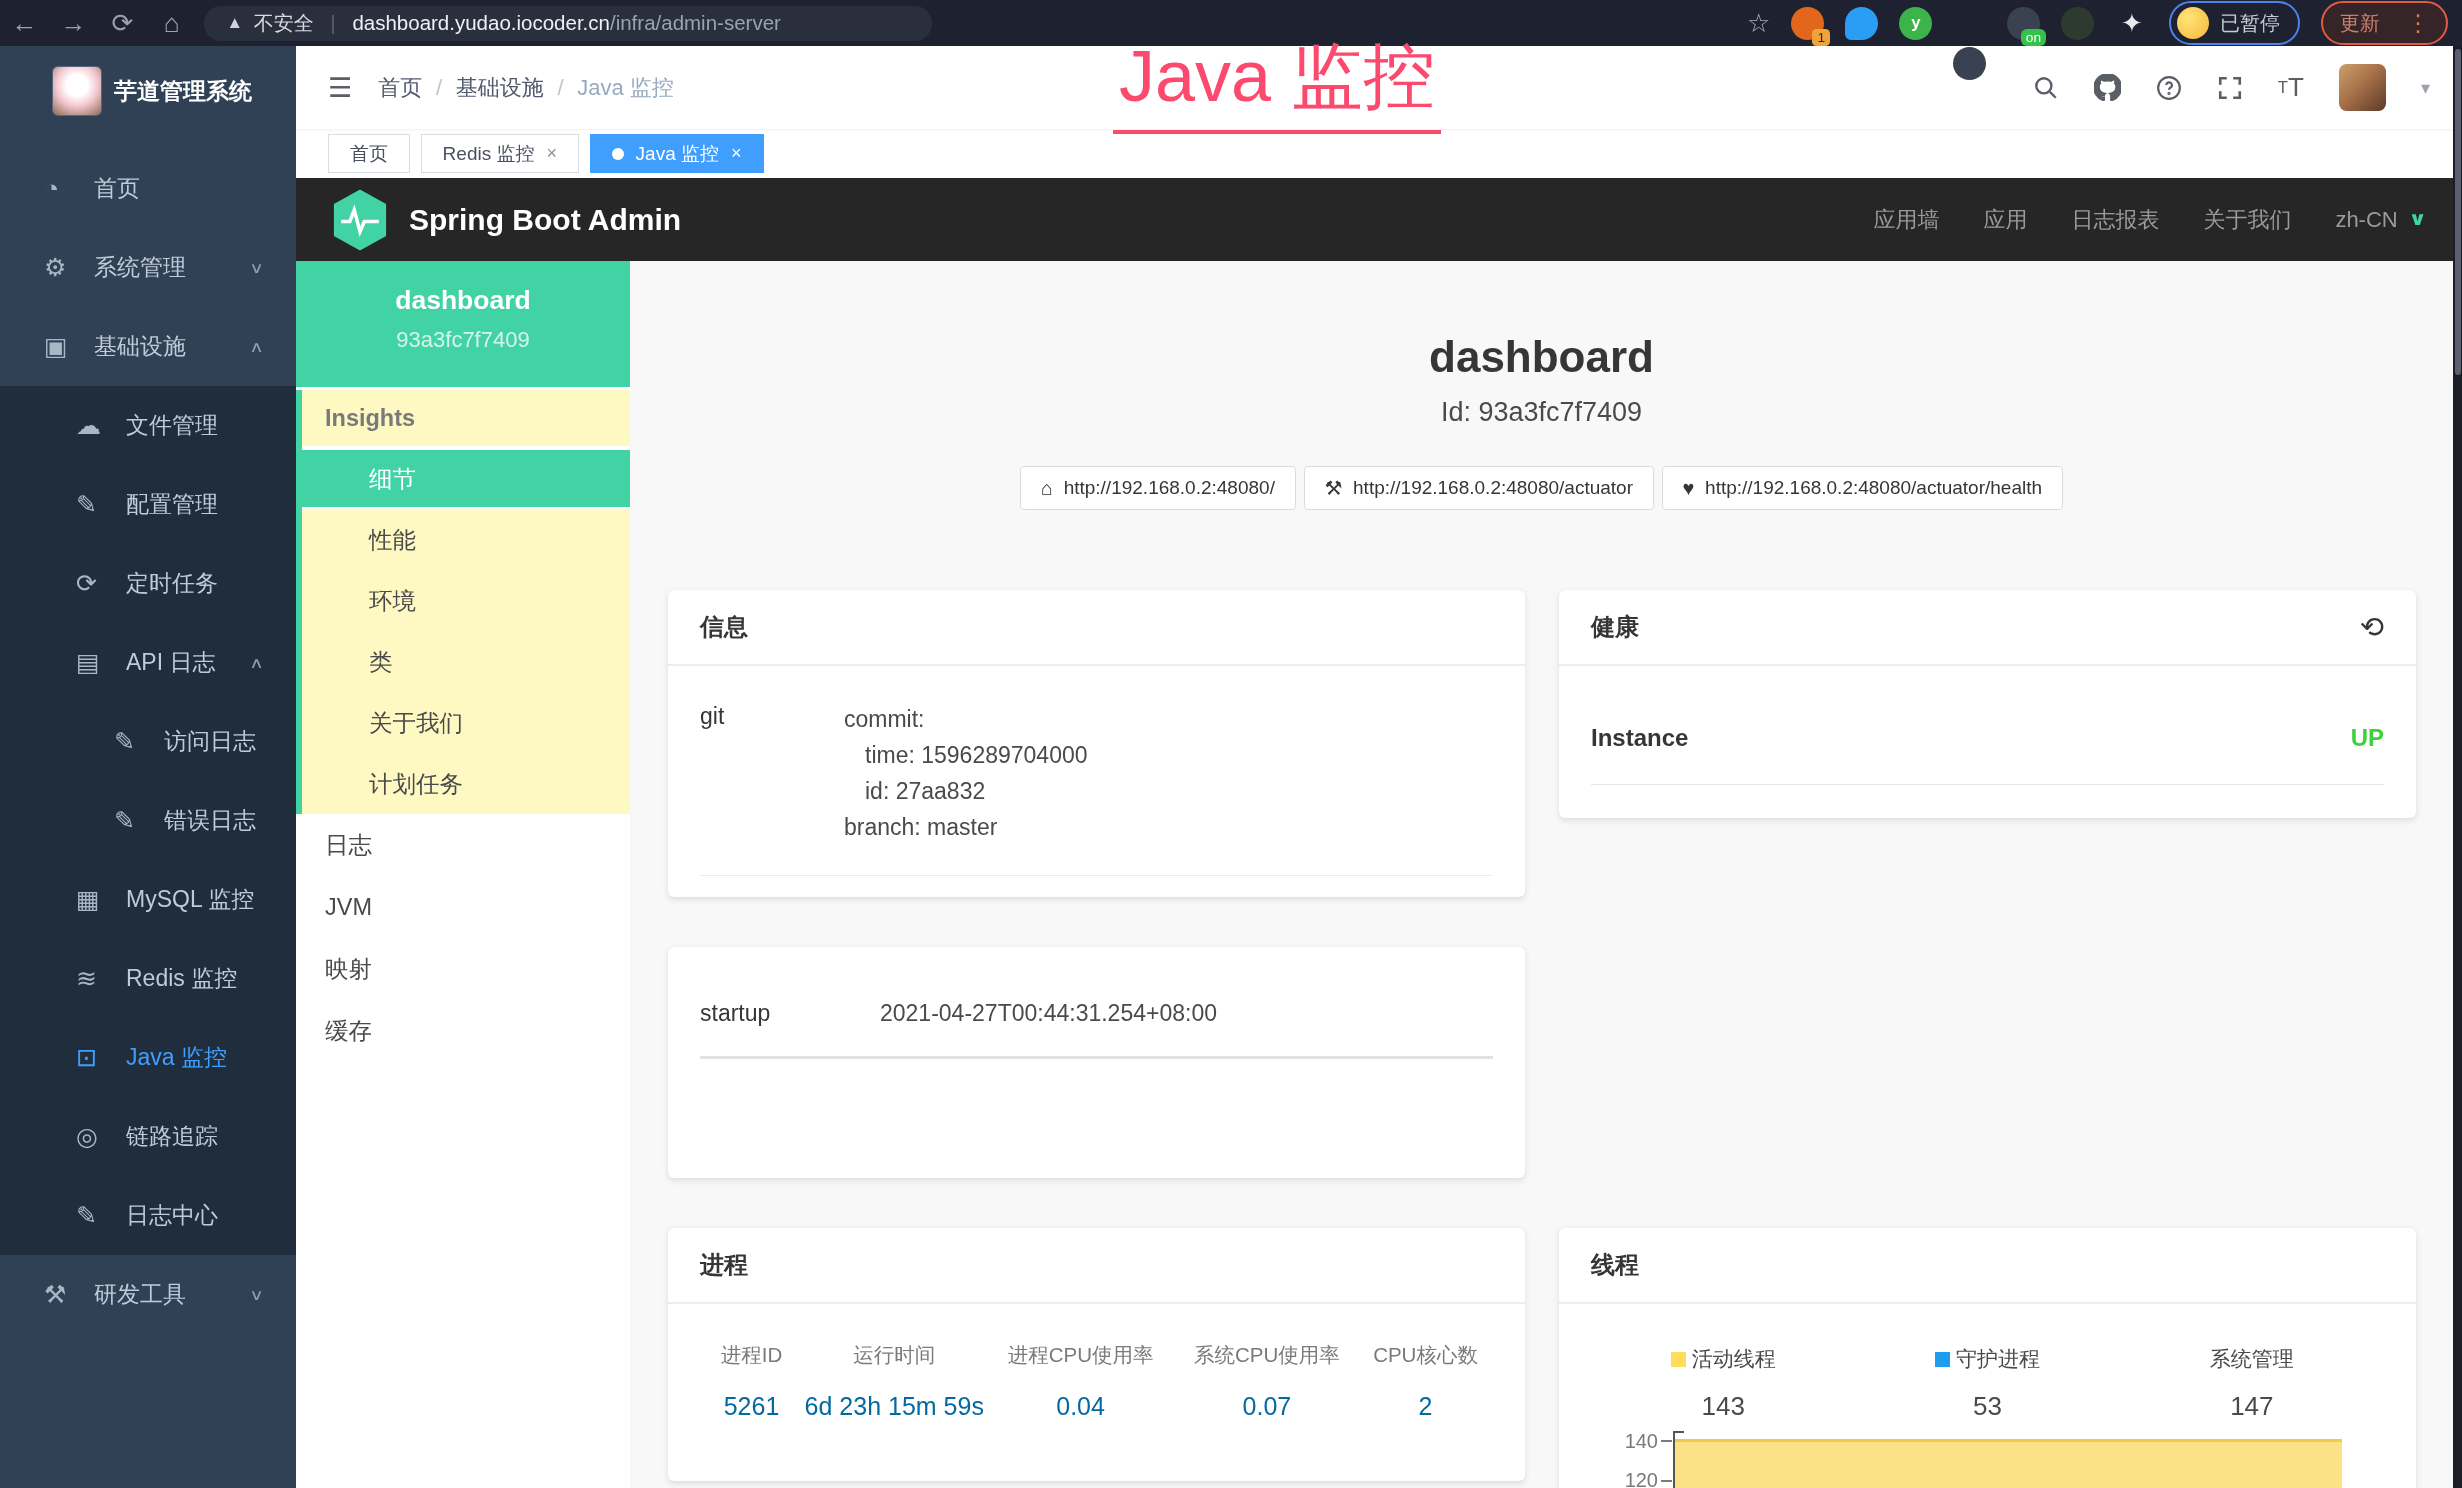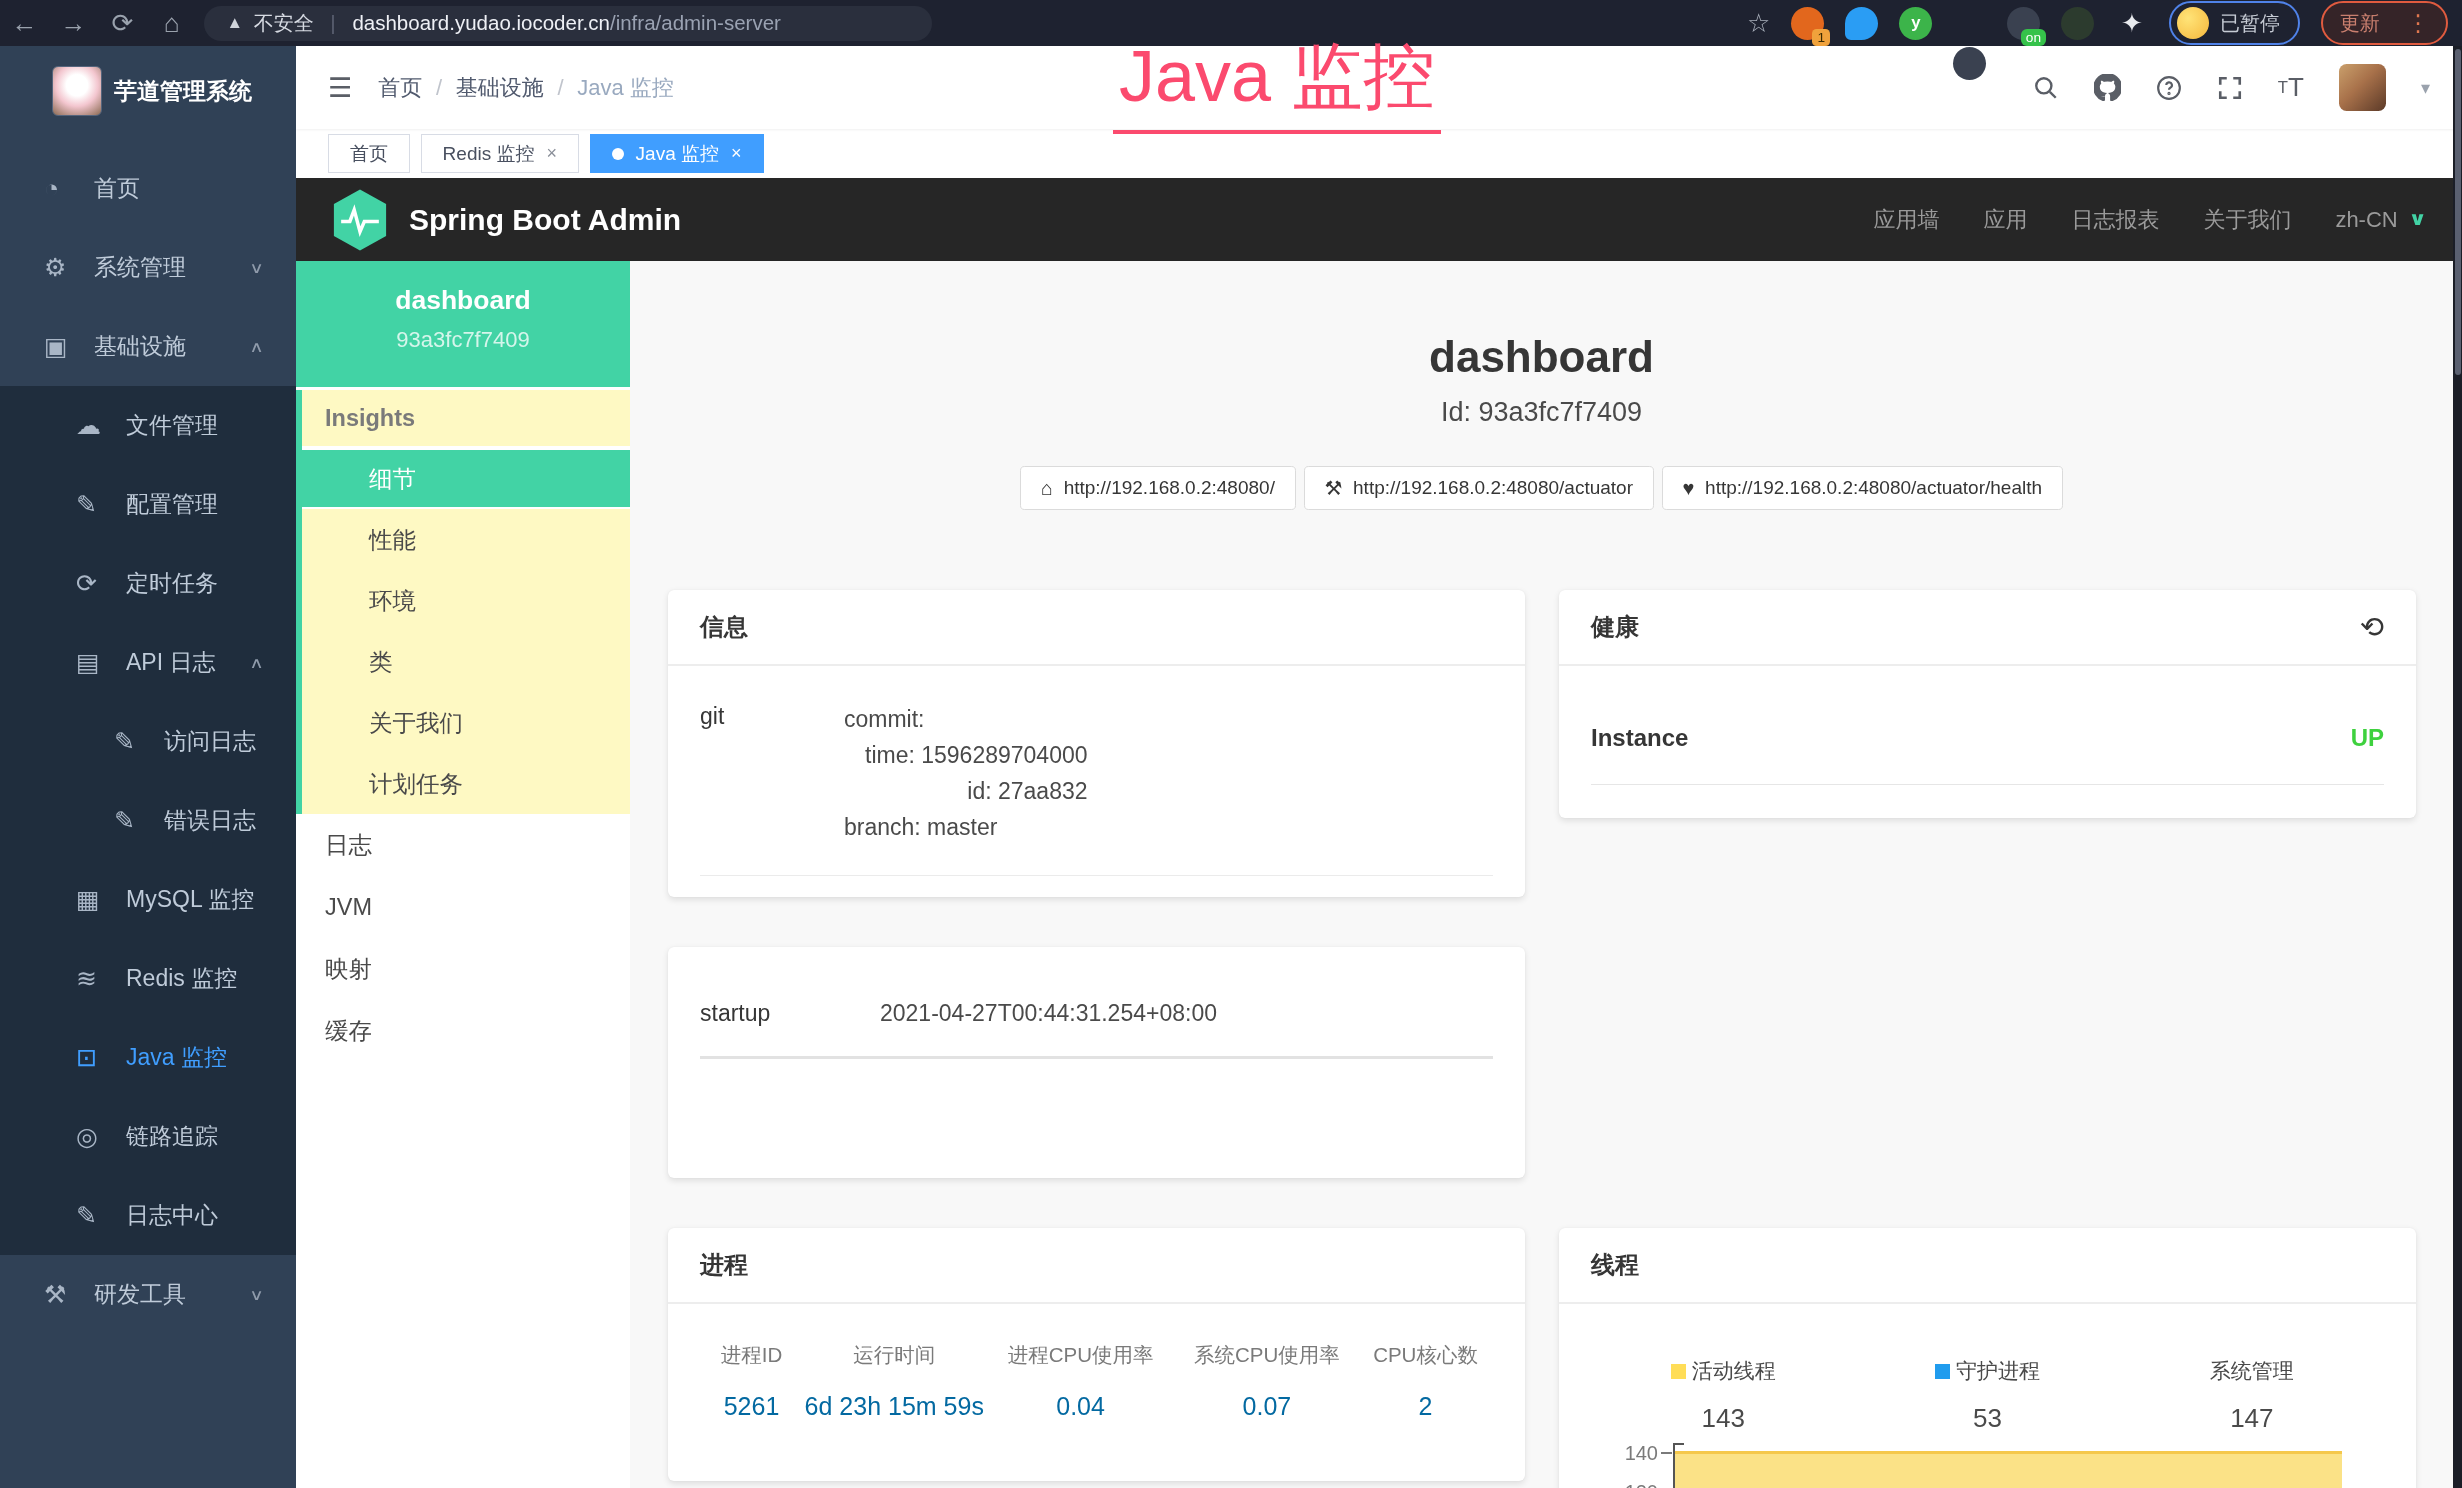--- a/index.html
+++ b/index.html
@@ -124,37 +124,37 @@
 
   .c-info { grid-column:1; grid-row:1; height:307px; }
   .c-health { grid-column:2; grid-row:1; height:228px; }
   .c-meta { grid-column:1; grid-row:2; height:231px; }
   .c-proc { grid-column:1; grid-row:3; height:253px; }
   .c-thread { grid-column:2; grid-row:3; height:326px; }
 
   .info-row { display:flex; border-bottom:1.5px solid #ebebeb; padding-bottom:30px; }
   .info-label { width:144px; font-size:23px; color:#363636; padding-top:1.5px; }
   .info-lines { font-size:23px; color:#4a4a4a; line-height:36px; }
-  .indent { padding-left:21px;text-align:right; }
+  .indent { padding-left:21px; }
 
   .kv-row { display:flex; justify-content:space-between; align-items:center;
             border-bottom:1.5px solid #e6e6e6; padding-bottom:32px; margin-top:23px; }
   .kv-key { font-size:24px; font-weight:bold; color:#363636; }
   .kv-up { font-size:24px; font-weight:bold; }
 
   .meta-row { display:flex; border-bottom:3px solid #e2e2e2; padding-bottom:29px; margin-top:18px; }
   .meta-key { width:180px; font-size:23px; color:#363636; }
   .meta-val { font-size:23px; color:#4a4a4a; }
 
   .pt-h, .pt-v { display:flex; text-align:center; }
   .pt-h { font-size:20.5px; color:#7a7a7a; margin-top:1.5px; }
   .pt-v { font-size:25px; color:#0369a1; margin-top:23px; }
   .col1{width:13%}.col2{width:23%}.col3{width:24%}.col4{width:23%}.col5{width:17%}
 
-  .legend { display:flex; margin-top:18px; }
+  .legend { display:flex; margin-top:6px; }
   .leg-col { flex:1; text-align:center; }
   .leg-lab { font-size:21px; color:#4a4a4a; display:flex; justify-content:center; align-items:center; gap:6px; }
   .sq { width:15px; height:15px; display:inline-block; flex:none; }
   .leg-val { font-size:26px; color:#4a4a4a; margin-top:18px; }
 
   .chart { position:relative; height:197px; margin-top:0; }
   .axis-line { position:absolute; left:82px; top:9px; bottom:0; width:2.3px; background:#555; }
   .axis-cap { position:absolute; left:82px; top:9px; width:10.6px; height:2.3px; background:#555; }
   .ylab { position:absolute; left:0; width:67px; text-align:right; font-size:20px; color:#7a7a7a; }
   .ytick { position:absolute; left:70px; width:10.6px; height:2.3px; background:#7a7a7a; }

